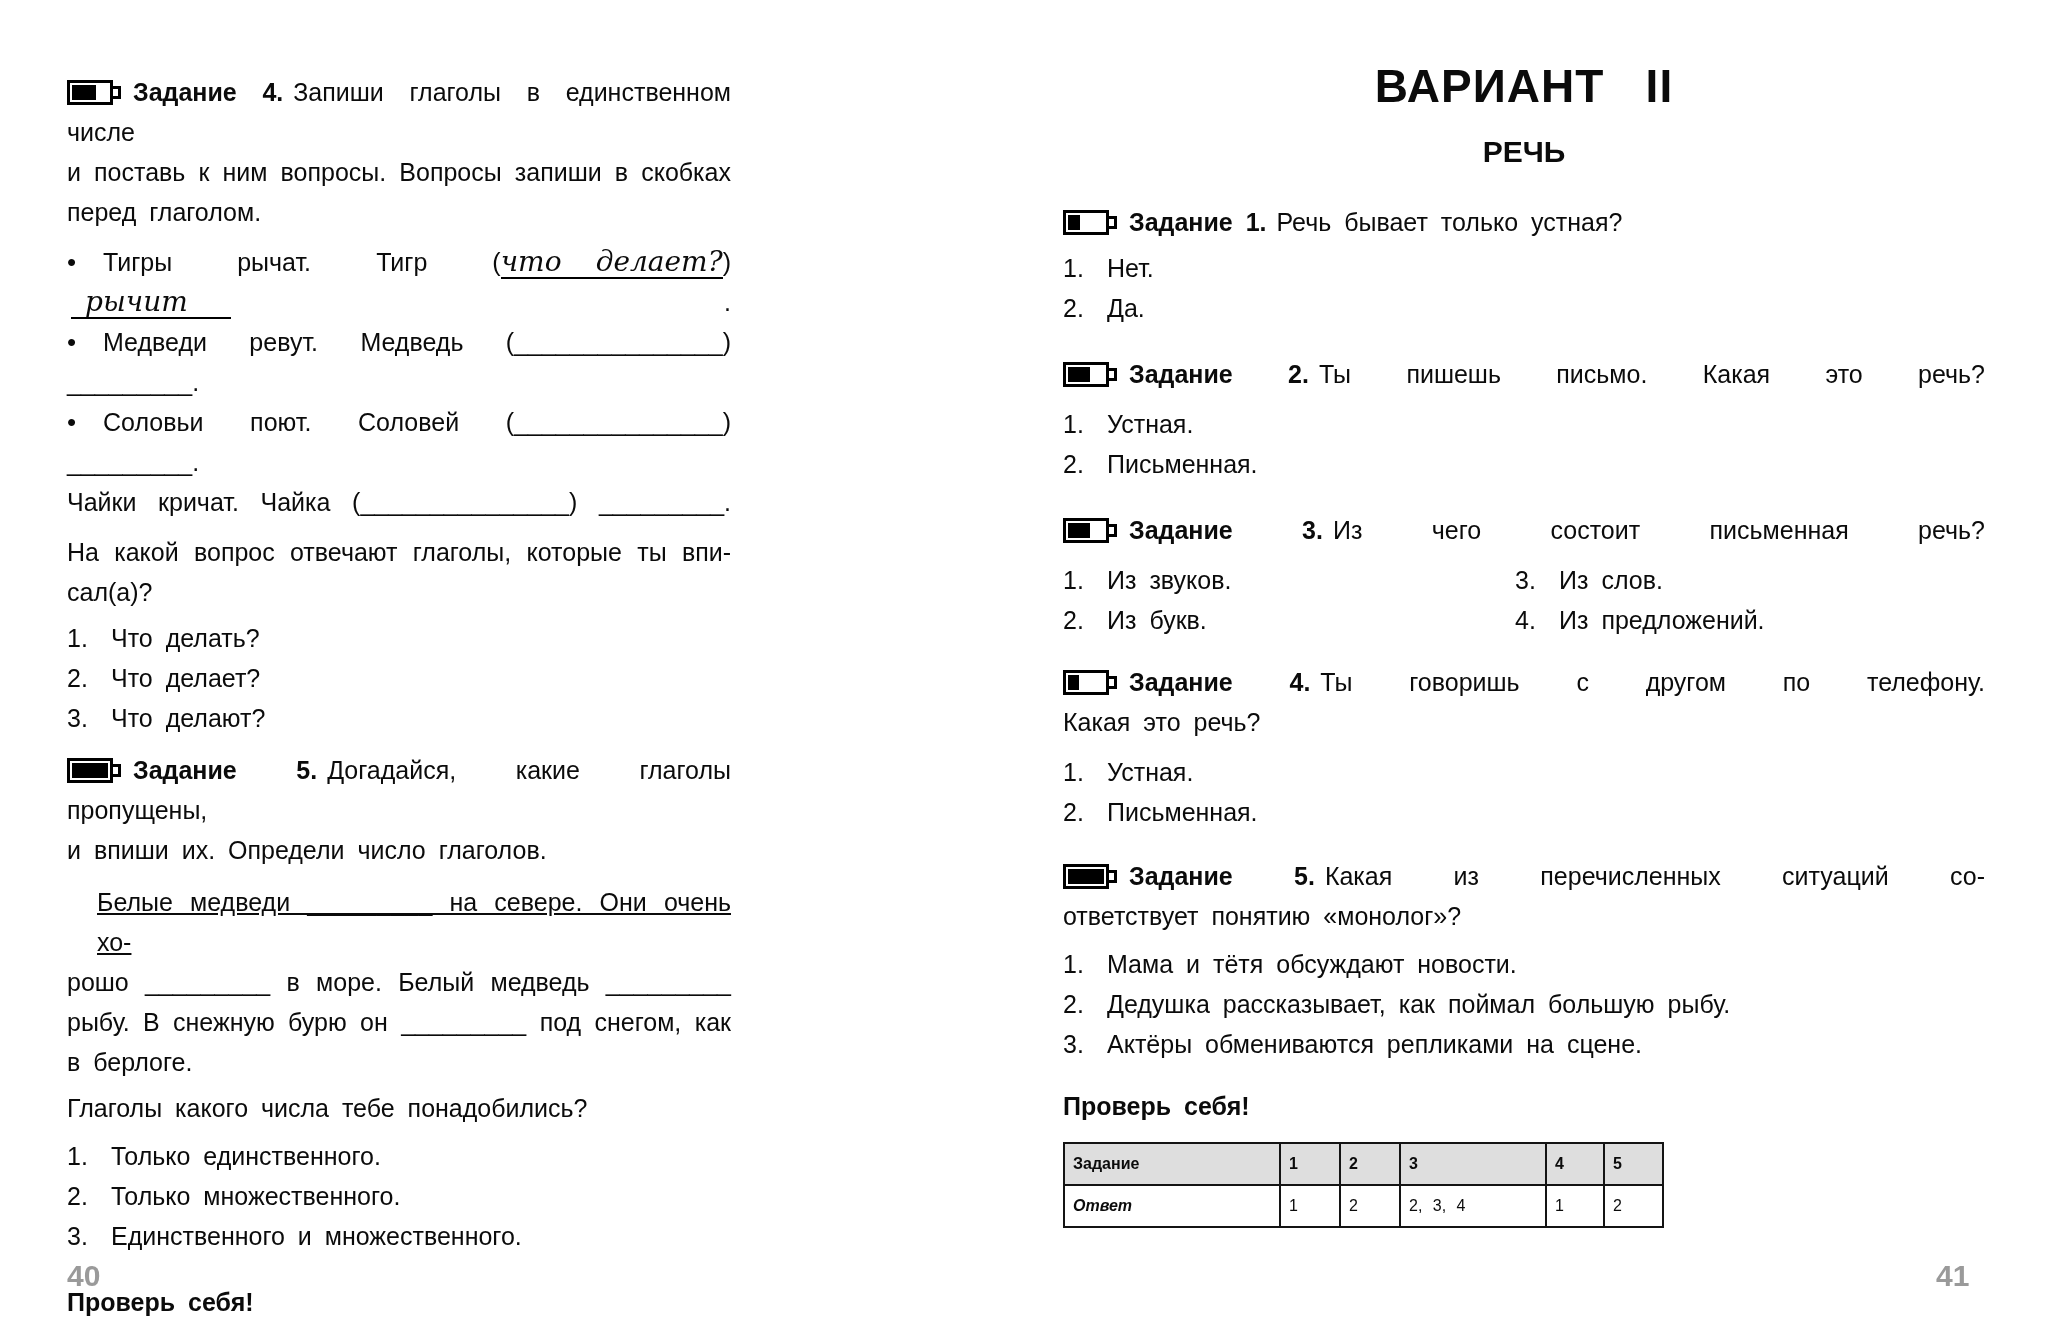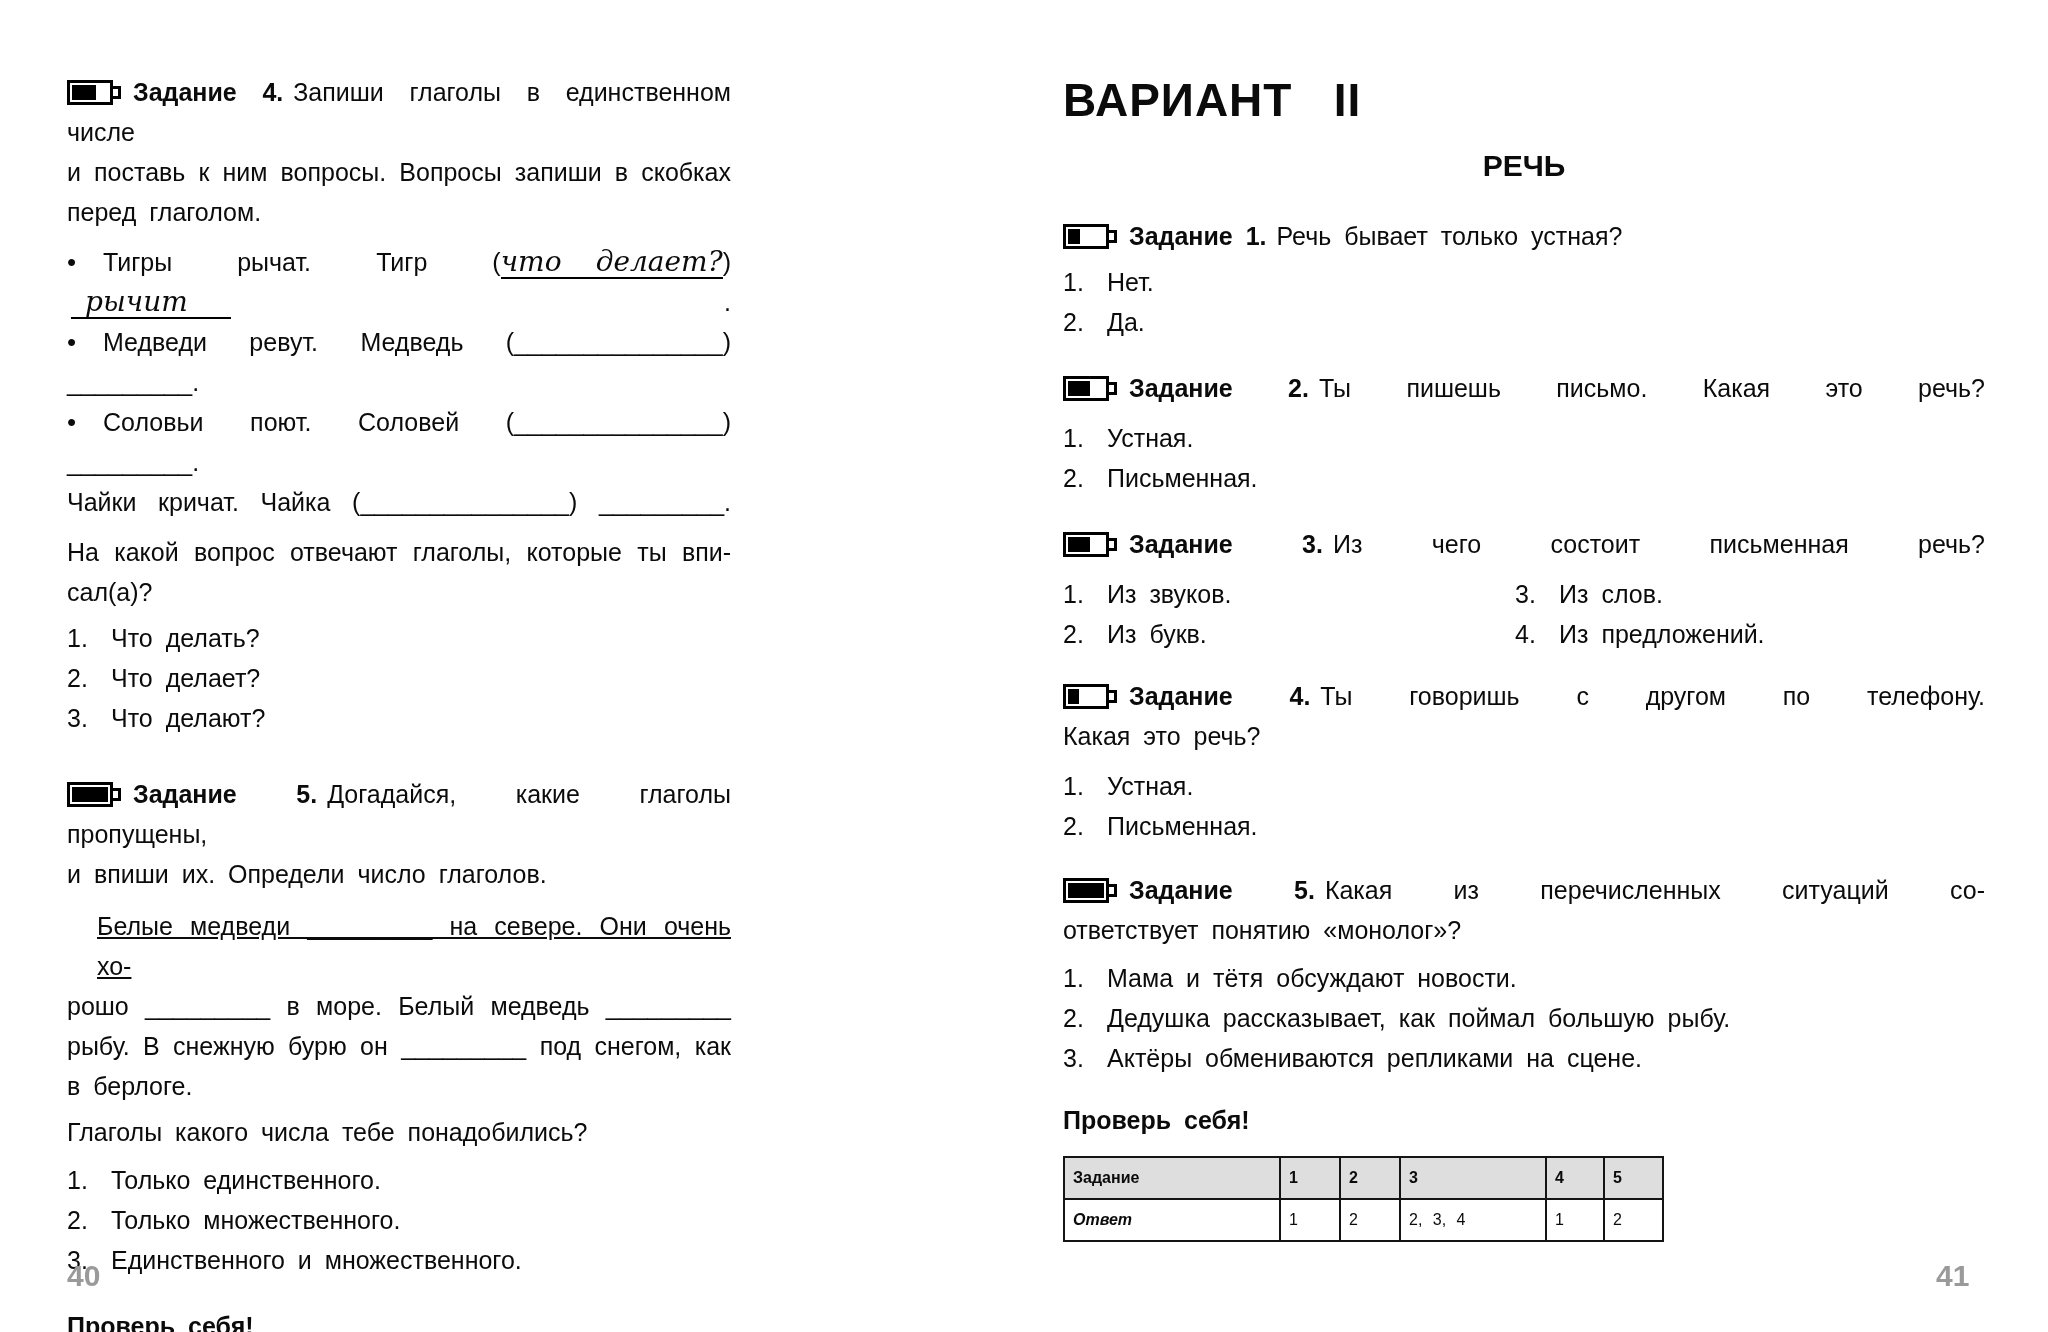--- a/index.html
+++ b/index.html
@@ -16,34 +16,34 @@
                 box-sizing:border-box;padding:2px;}
   .battery-fill{display:block;height:100%;background:#000;width:0;}
   .battery-nub{display:inline-block;width:8px;height:13px;border:3px solid #000;border-left:none;
                box-sizing:border-box;background:#fff;}
   .bullet{display:inline-block;width:36px;font-size:26px;}
   .opt{display:flex;}
   .optnum{flex:0 0 44px;}
   .opt-grid{display:grid;grid-template-columns:452px 1fr;margin-top:10px;}
   .mt6{margin-top:6px;} .mt8{margin-top:8px;} .mt10{margin-top:10px;}
   .mt12{margin-top:12px;} .mt22{margin-top:22px;} .mt24{margin-top:24px;}
-  .mt26{margin-top:26px;} .mt28{margin-top:36px;} .mt30{margin-top:30px;}
+  .mt26{margin-top:26px;} .mt28{margin-top:12px;} .mt30{margin-top:30px;}
   .indent{padding-left:30px;text-decoration:underline;}
   .check-title{font-weight:bold;}
   table.check{border-collapse:collapse;margin-top:16px;}
   table.check td{border:2.5px solid #141414;height:35px;padding:0 8px;font-size:16px;
                  vertical-align:middle;}
   table.check tr.hdr td{background:#dedede;font-weight:bold;}
   table.check tr.ans td:first-child{font-weight:bold;font-style:italic;}
   .pagenum{position:absolute;top:1256px;font-weight:bold;font-size:30px;color:#9a9a9a;
            line-height:40px;}
   .pn-left{left:67px;}
   .pn-right{left:1936px;}
-  .title{font-size:46px;line-height:56px;font-weight:bold;
-         word-spacing:0.6em;margin-top:14px;letter-spacing:1px;}
+  .title{font-size:46px;line-height:56px;font-weight:bold;text-align:center;
+         word-spacing:0.6em;letter-spacing:1px;}
   .subtitle{font-size:30px;line-height:40px;font-weight:bold;text-align:center;margin-top:18px;}
   .hand{font-family:"DejaVu Serif",serif;font-style:italic;font-size:28px;line-height:30px;
         display:inline-block;border-bottom:2px solid #000;}
   .hand-q{min-width:222px;text-align:center;}
   .hand-a{min-width:146px;text-align:left;padding-left:14px;margin-left:4px;}
 </style>
 </head>
 <body>
 
 <div class="spread">

